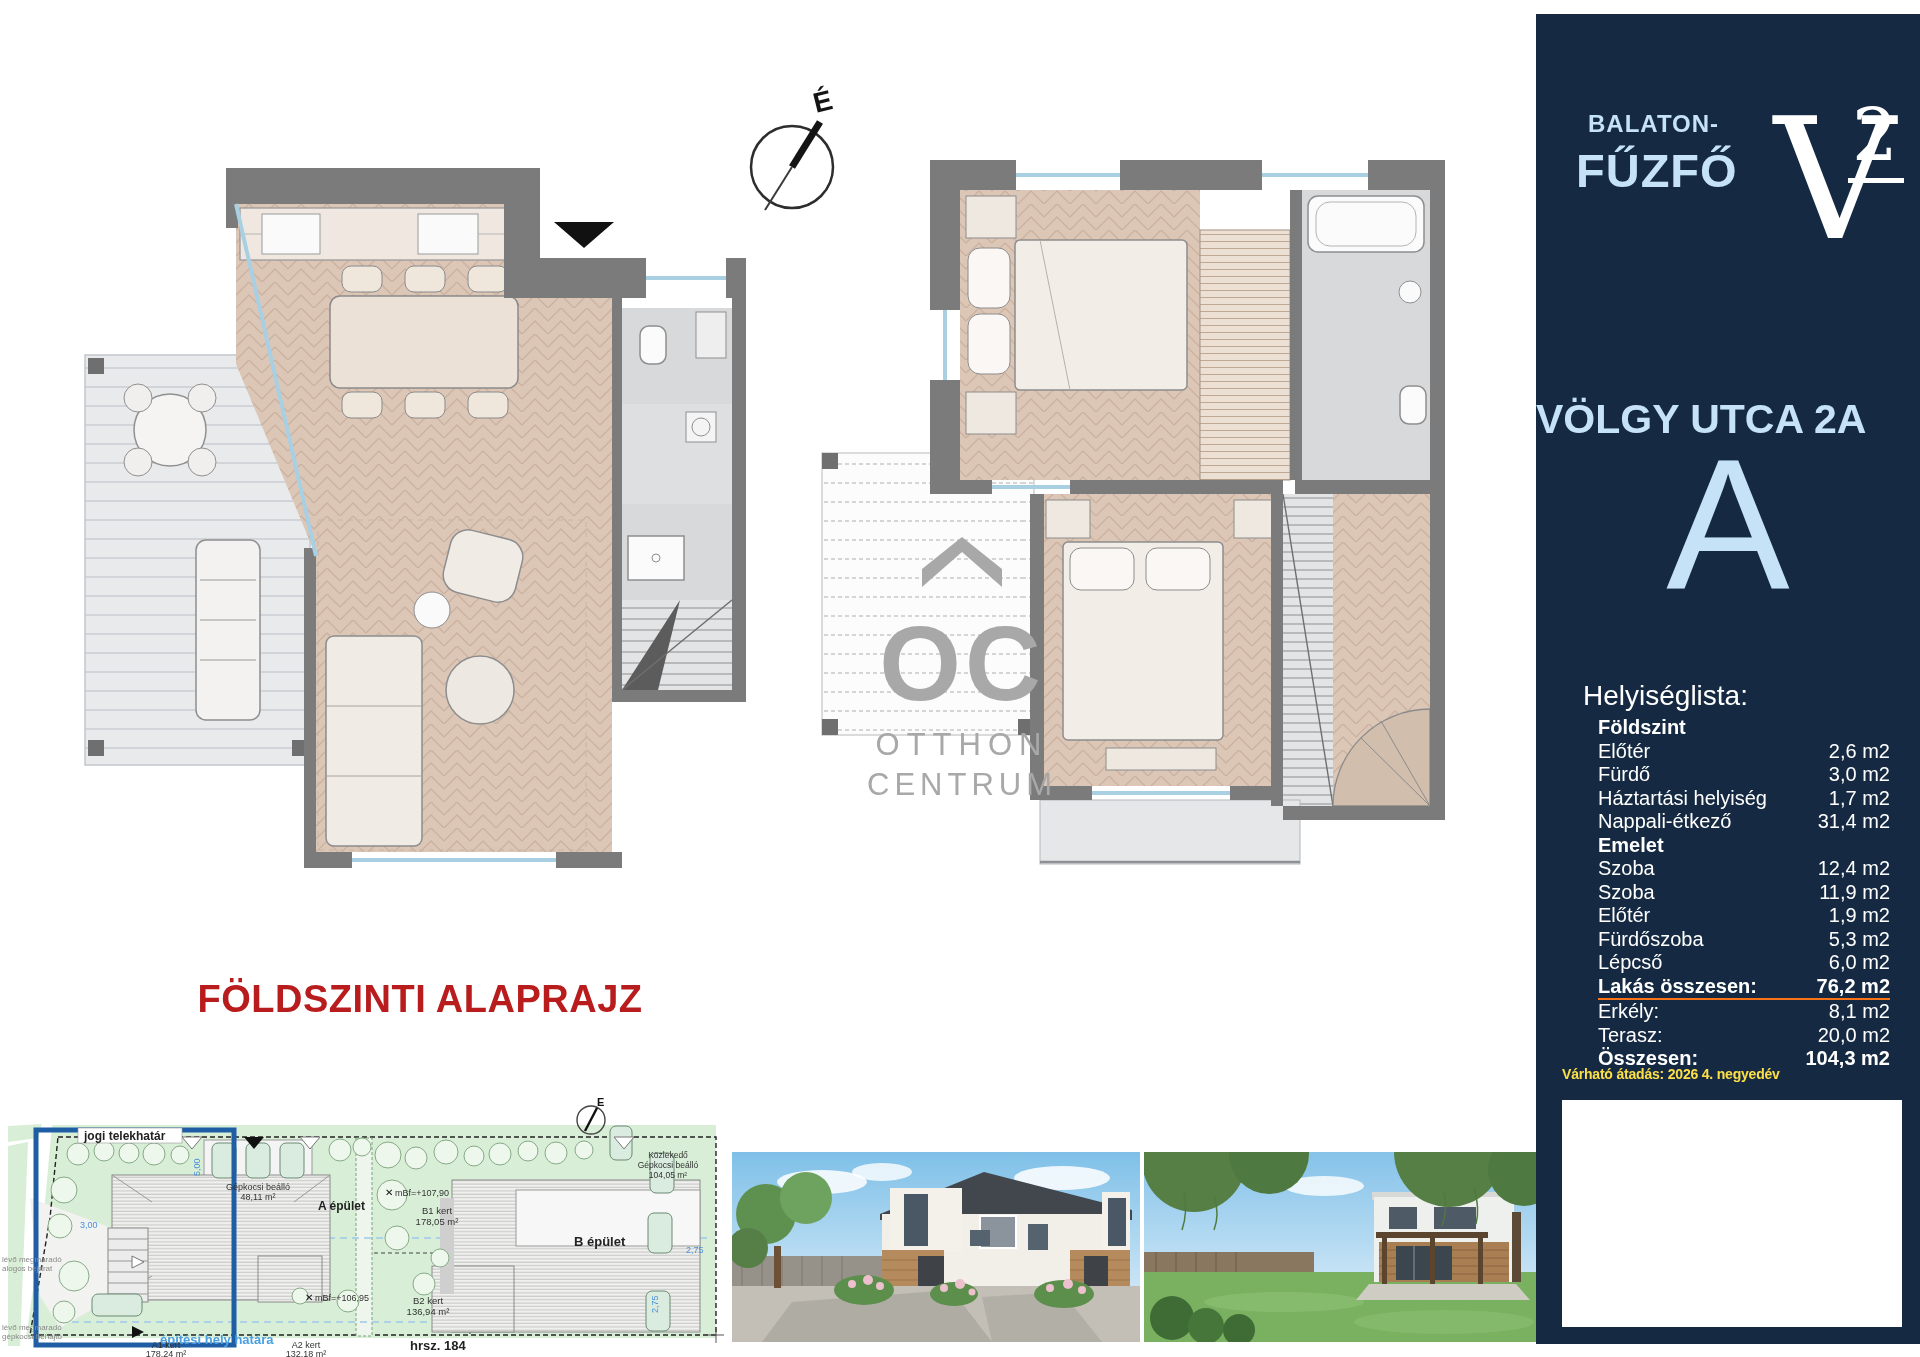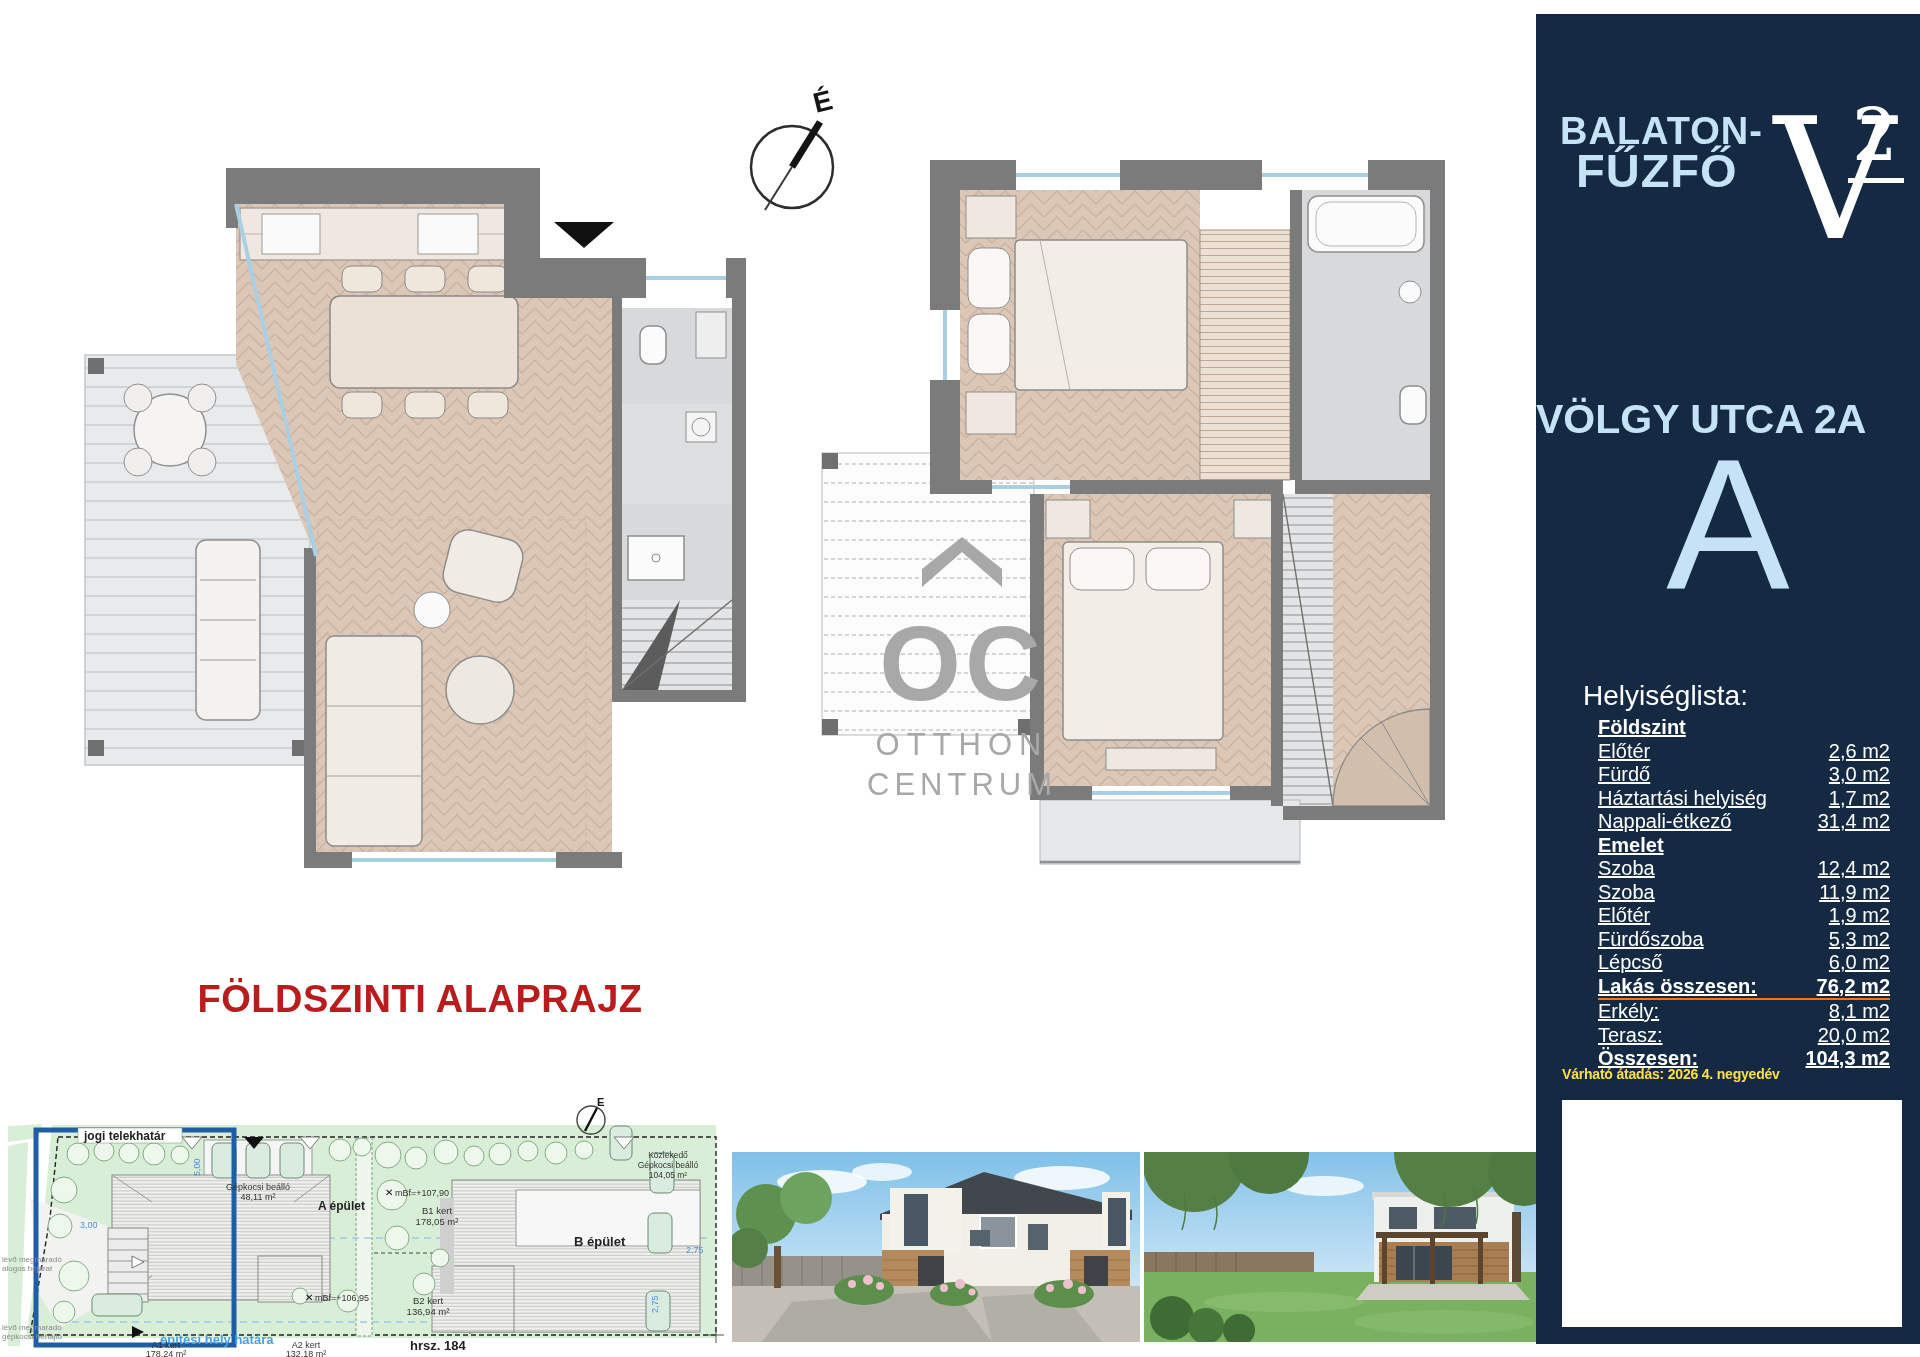--- a/index.html
+++ b/index.html
@@ -4,31 +4,31 @@
 <style>
   html,body{margin:0;padding:0;background:#fff;}
   #stage{position:relative;width:1920px;height:1357px;background:#fff;overflow:hidden;
          font-family:"Liberation Sans",sans-serif;}
   .abs{position:absolute;}
   
   .plan-caption{position:absolute;top:978px;text-align:center;color:#b91c1c;
     font-size:38px;font-weight:600;letter-spacing:.5px;white-space:nowrap;}
   
   #sidebar{position:absolute;left:1536px;top:14px;width:384px;height:1330px;background:#152a42;}
-  #loc1{position:absolute;left:24px;top:96px;font-size:38px;font-weight:bold;color:#c5e2f6;letter-spacing:1px;}
+  #loc1{position:absolute;left:52px;top:96px;font-size:24px;font-weight:bold;color:#c5e2f6;letter-spacing:1px;}
   #loc2{position:absolute;left:40px;top:129px;font-size:47px;font-weight:bold;color:#c5e2f6;letter-spacing:1px;}
   #v2logo{position:absolute;left:238px;top:82px;width:130px;height:180px;color:#fff;}
   #v2logo .v{position:absolute;left:0;top:0;font-family:"DejaVu Serif",serif;font-size:168px;line-height:168px;}
   #v2logo .sup{position:absolute;left:78px;top:4px;font-family:"DejaVu Serif",serif;font-size:72px;line-height:72px;}
   #v2logo .bar{position:absolute;left:74px;top:82px;width:56px;height:5px;background:#fff;}
   #addr{position:absolute;left:0;top:382px;width:100%;text-align:left;font-size:41px;font-weight:bold;color:#c5e2f6;}
   #bigA{position:absolute;left:0;top:418px;width:100%;text-align:center;font-size:185px;line-height:185px;color:#c5e2f6;font-weight:400;}
   #lakas{position:absolute;left:0;top:594px;width:100%;text-align:center;font-size:42px;letter-spacing:2px;color:#c5e2f6;}
   #listTitle{position:absolute;left:47px;top:666px;font-size:28px;font-weight:normal;color:#fff;}
-  #rooms{position:absolute;left:62px;top:702px;width:292px;color:#fff;font-size:20px;text-decoration:underline;}
+  #rooms{position:absolute;left:62px;top:702px;width:292px;color:#fff;font-size:20px;}
   .row{display:flex;justify-content:space-between;height:23.5px;line-height:23.5px;}
   .row .v{text-align:right;}
   .row.section{font-weight:bold;}
   .row.total{font-weight:bold;}
   .row.total-u{font-weight:bold;border-bottom:2px solid #f97316;}
   #delivery{position:absolute;left:26px;top:1052px;width:346px;font-size:14px;font-weight:bold;color:#fde047;
             letter-spacing:-0.2px;white-space:nowrap;}
   #whitebox{position:absolute;left:26px;top:1086px;width:340px;height:227px;background:#fff;}
   
   .photo{position:absolute;top:1152px;height:190px;overflow:hidden;}

